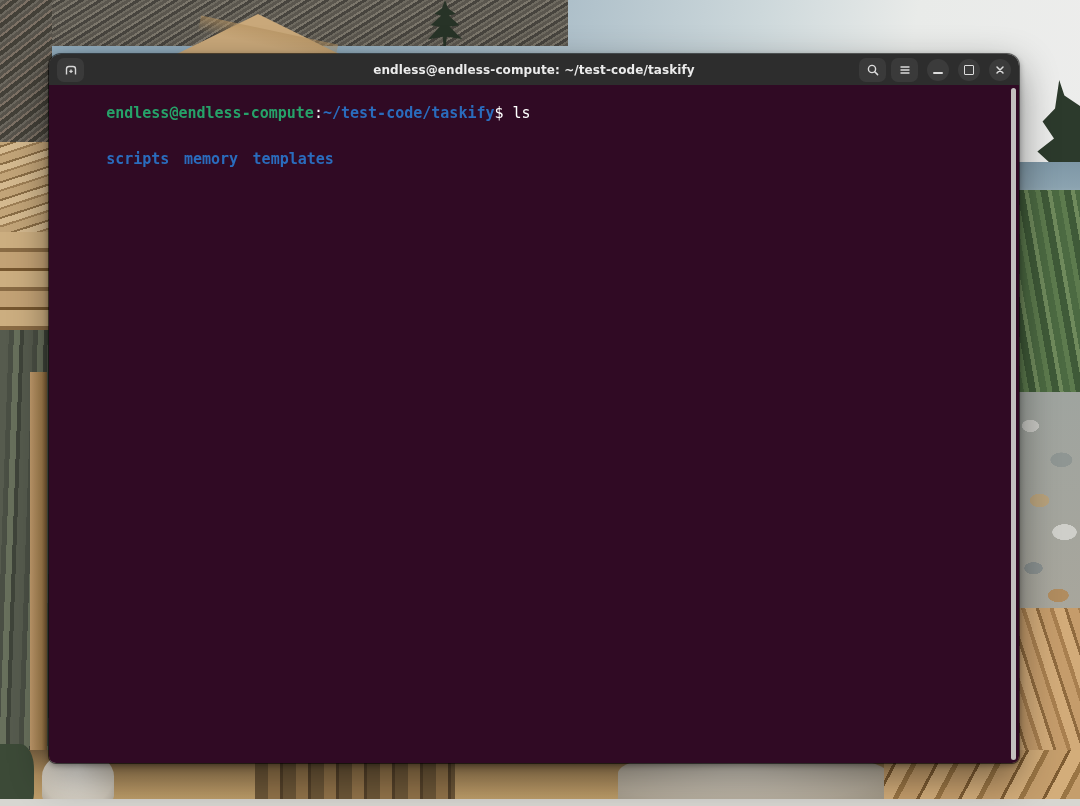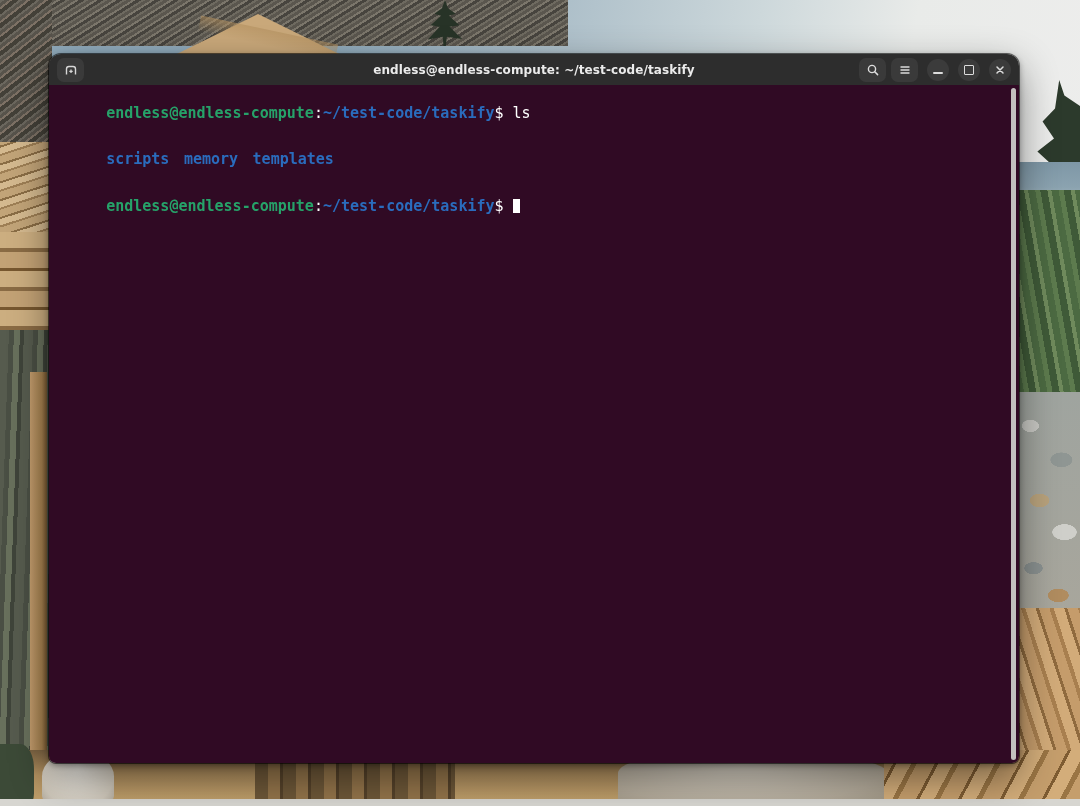--- a/index.html
+++ b/index.html
@@ -180,18 +180,15 @@
     </div>
   </div>
 
   <div class="screen">
     <div class="term-line">
       <span class="seg green">endless@endless-compute</span><span class="seg white">:</span><span class="seg blue">~/test-code/taskify</span><span class="seg white">$ </span><span class="seg white">ls</span>
     </div>
     <div class="term-line">
       <span class="seg blue dir">scripts</span><span class="seg blue dir">memory</span><span class="seg blue dir">templates</span>
     </div>
-    <div class="term-line">
-      <span class="seg green">endless@endless-compute</span><span class="seg white">:</span><span class="seg blue">~/test-code/taskify</span><span class="seg white">$ </span><span class="cursor"></span>
-    </div>
     <div class="scrollbar"></div>
   </div>
 </div>
 
 </body></html>

